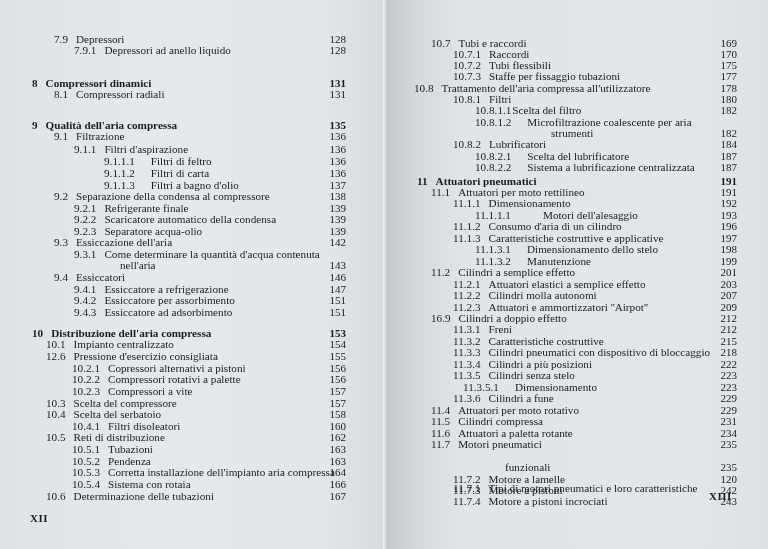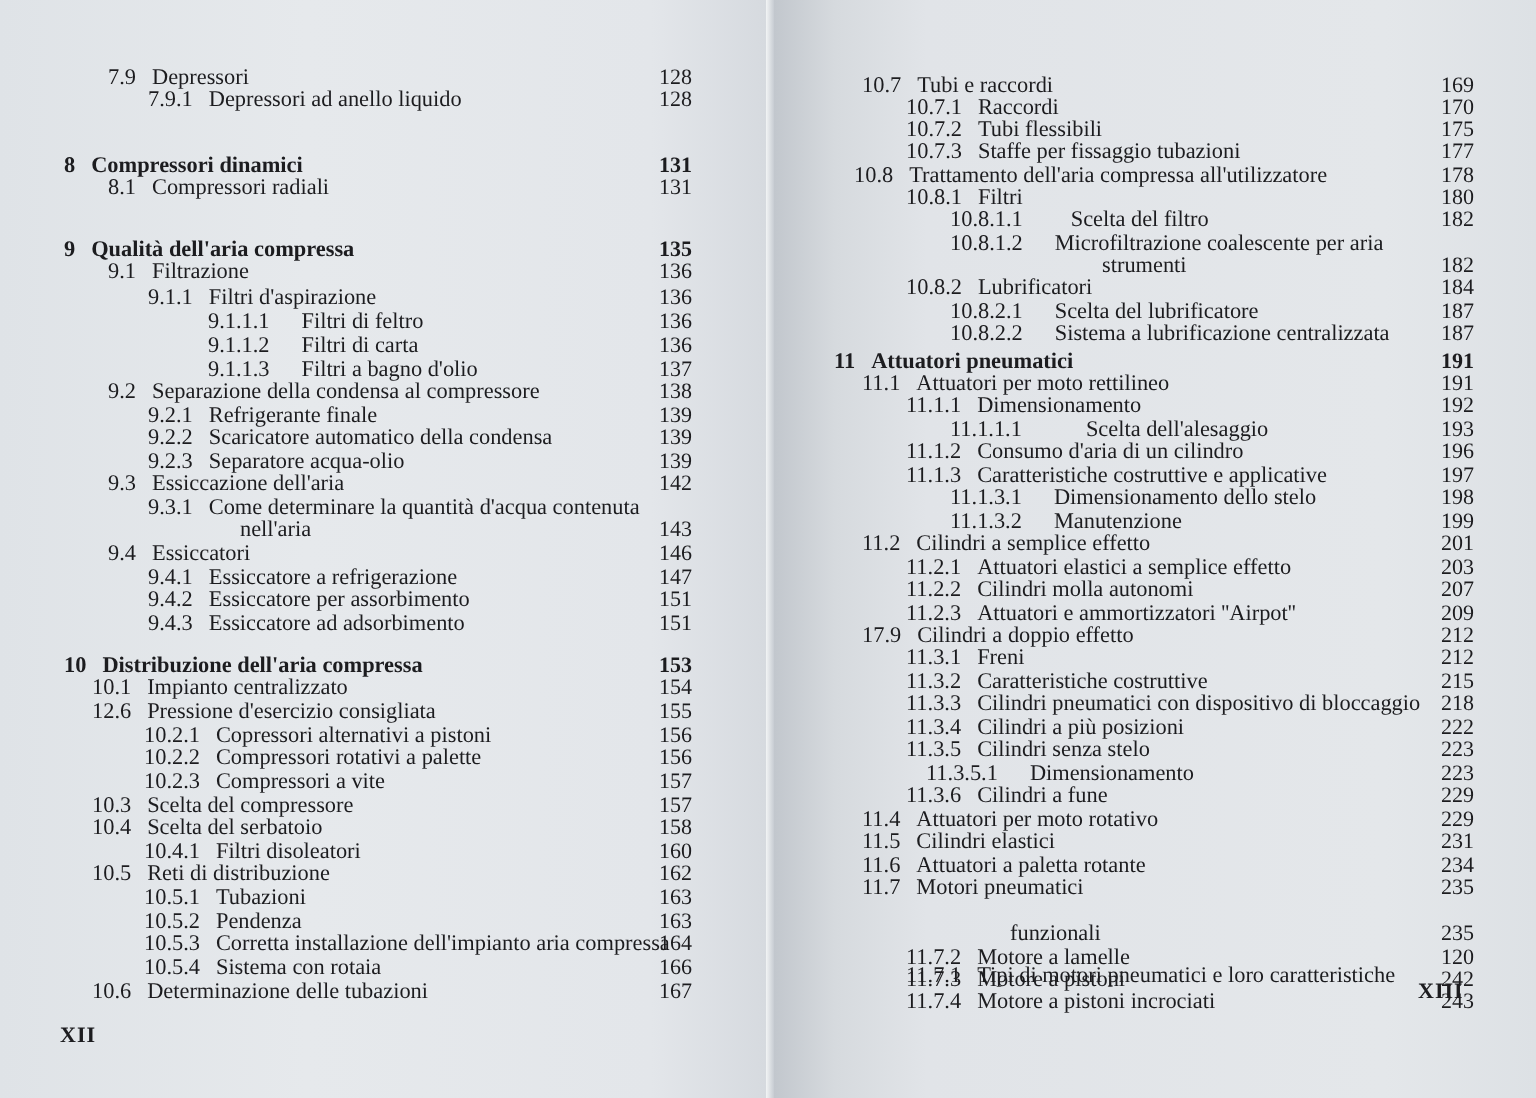--- a/index.html
+++ b/index.html
@@ -121,78 +121,78 @@
   <div class="page right">
     <div class="toc" id="toc-right">
         <div class="entry" style="left: 44px; top: 37px;"><span class="num" style="margin-right: 8px;">10.7</span><span>Tubi e raccordi</span></div>
         <div class="pg" style="left: 310px; top: 37px;">169</div>
         <div class="entry" style="left: 66px; top: 48px;"><span class="num" style="margin-right: 8px;">10.7.1</span><span>Raccordi</span></div>
         <div class="pg" style="left: 310px; top: 48px;">170</div>
         <div class="entry" style="left: 66px; top: 59px;"><span class="num" style="margin-right: 8px;">10.7.2</span><span>Tubi flessibili</span></div>
         <div class="pg" style="left: 310px; top: 59px;">175</div>
         <div class="entry" style="left: 66px; top: 70px;"><span class="num" style="margin-right: 8px;">10.7.3</span><span>Staffe per fissaggio tubazioni</span></div>
         <div class="pg" style="left: 310px; top: 70px;">177</div>
-        <div class="entry" style="left: 40px; top: 82px;"><span class="num" style="margin-right: 8px;">10.8</span><span>Trattamento dell'aria compressa all'utilizzatore</span></div>
+        <div class="entry" style="left: 27px; top: 82px;"><span class="num" style="margin-right: 8px;">10.8</span><span>Trattamento dell'aria compressa all'utilizzatore</span></div>
         <div class="pg" style="left: 310px; top: 82px;">178</div>
         <div class="entry" style="left: 66px; top: 93px;"><span class="num" style="margin-right: 8px;">10.8.1</span><span>Filtri</span></div>
         <div class="pg" style="left: 310px; top: 93px;">180</div>
-        <div class="entry" style="left: 88px; top: 104px;"><span class="num" style="margin-right: 24px;">10.8.1.1</span><span>Scelta del filtro</span></div>
+        <div class="entry" style="left: 88px; top: 104px;"><span class="num" style="margin-right: 1px;">10.8.1.1</span><span>Scelta del filtro</span></div>
         <div class="pg" style="left: 310px; top: 104px;">182</div>
         <div class="entry" style="left: 88px; top: 116px;"><span class="num" style="margin-right: 16px;">10.8.1.2</span><span>Microfiltrazione coalescente per aria</span></div>
         <div class="entry" style="left: 88px; top: 127px;"><span class="num" style="margin-right: 16px; width: 60px;"></span><span>strumenti</span></div>
         <div class="pg" style="left: 310px; top: 127px;">182</div>
         <div class="entry" style="left: 66px; top: 138px;"><span class="num" style="margin-right: 8px;">10.8.2</span><span>Lubrificatori</span></div>
         <div class="pg" style="left: 310px; top: 138px;">184</div>
         <div class="entry" style="left: 88px; top: 150px;"><span class="num" style="margin-right: 16px;">10.8.2.1</span><span>Scelta del lubrificatore</span></div>
         <div class="pg" style="left: 310px; top: 150px;">187</div>
         <div class="entry" style="left: 88px; top: 161px;"><span class="num" style="margin-right: 16px;">10.8.2.2</span><span>Sistema a lubrificazione centralizzata</span></div>
         <div class="pg" style="left: 310px; top: 161px;">187</div>
         <div class="entry bold" style="left: 30px; top: 175px;"><span class="num" style="margin-right: 8px;">11</span><span>Attuatori pneumatici</span></div>
         <div class="pg bold" style="left: 310px; top: 175px;">191</div>
         <div class="entry" style="left: 44px; top: 186px;"><span class="num" style="margin-right: 8px;">11.1</span><span>Attuatori per moto rettilineo</span></div>
         <div class="pg" style="left: 310px; top: 186px;">191</div>
         <div class="entry" style="left: 66px; top: 197px;"><span class="num" style="margin-right: 8px;">11.1.1</span><span>Dimensionamento</span></div>
         <div class="pg" style="left: 310px; top: 197px;">192</div>
-        <div class="entry" style="left: 88px; top: 209px;"><span class="num" style="margin-right: 32px;">11.1.1.1</span><span>Scelta dell'alesaggio</span></div>
+        <div class="entry" style="left: 88px; top: 209px;"><span class="num" style="margin-right: 32px;">11.1.1.1</span><span>Motori dell'alesaggio</span></div>
         <div class="pg" style="left: 310px; top: 209px;">193</div>
         <div class="entry" style="left: 66px; top: 220px;"><span class="num" style="margin-right: 8px;">11.1.2</span><span>Consumo d'aria di un cilindro</span></div>
         <div class="pg" style="left: 310px; top: 220px;">196</div>
         <div class="entry" style="left: 66px; top: 232px;"><span class="num" style="margin-right: 8px;">11.1.3</span><span>Caratteristiche costruttive e applicative</span></div>
         <div class="pg" style="left: 310px; top: 232px;">197</div>
         <div class="entry" style="left: 88px; top: 243px;"><span class="num" style="margin-right: 16px;">11.1.3.1</span><span>Dimensionamento dello stelo</span></div>
         <div class="pg" style="left: 310px; top: 243px;">198</div>
         <div class="entry" style="left: 88px; top: 255px;"><span class="num" style="margin-right: 16px;">11.1.3.2</span><span>Manutenzione</span></div>
         <div class="pg" style="left: 310px; top: 255px;">199</div>
         <div class="entry" style="left: 44px; top: 266px;"><span class="num" style="margin-right: 8px;">11.2</span><span>Cilindri a semplice effetto</span></div>
         <div class="pg" style="left: 310px; top: 266px;">201</div>
         <div class="entry" style="left: 66px; top: 278px;"><span class="num" style="margin-right: 8px;">11.2.1</span><span>Attuatori elastici a semplice effetto</span></div>
         <div class="pg" style="left: 310px; top: 278px;">203</div>
         <div class="entry" style="left: 66px; top: 289px;"><span class="num" style="margin-right: 8px;">11.2.2</span><span>Cilindri molla autonomi</span></div>
         <div class="pg" style="left: 310px; top: 289px;">207</div>
         <div class="entry" style="left: 66px; top: 301px;"><span class="num" style="margin-right: 8px;">11.2.3</span><span>Attuatori e ammortizzatori ''Airpot''</span></div>
         <div class="pg" style="left: 310px; top: 301px;">209</div>
-        <div class="entry" style="left: 44px; top: 312px;"><span class="num" style="margin-right: 8px;">17.9</span><span>Cilindri a doppio effetto</span></div>
+        <div class="entry" style="left: 44px; top: 312px;"><span class="num" style="margin-right: 8px;">16.9</span><span>Cilindri a doppio effetto</span></div>
         <div class="pg" style="left: 310px; top: 312px;">212</div>
         <div class="entry" style="left: 66px; top: 323px;"><span class="num" style="margin-right: 8px;">11.3.1</span><span>Freni</span></div>
         <div class="pg" style="left: 310px; top: 323px;">212</div>
         <div class="entry" style="left: 66px; top: 335px;"><span class="num" style="margin-right: 8px;">11.3.2</span><span>Caratteristiche costruttive</span></div>
         <div class="pg" style="left: 310px; top: 335px;">215</div>
         <div class="entry" style="left: 66px; top: 346px;"><span class="num" style="margin-right: 8px;">11.3.3</span><span>Cilindri pneumatici con dispositivo di bloccaggio</span></div>
         <div class="pg" style="left: 310px; top: 346px;">218</div>
         <div class="entry" style="left: 66px; top: 358px;"><span class="num" style="margin-right: 8px;">11.3.4</span><span>Cilindri a più posizioni</span></div>
         <div class="pg" style="left: 310px; top: 358px;">222</div>
         <div class="entry" style="left: 66px; top: 369px;"><span class="num" style="margin-right: 8px;">11.3.5</span><span>Cilindri senza stelo</span></div>
         <div class="pg" style="left: 310px; top: 369px;">223</div>
         <div class="entry" style="left: 76px; top: 381px;"><span class="num" style="margin-right: 16px;">11.3.5.1</span><span>Dimensionamento</span></div>
         <div class="pg" style="left: 310px; top: 381px;">223</div>
         <div class="entry" style="left: 66px; top: 392px;"><span class="num" style="margin-right: 8px;">11.3.6</span><span>Cilindri a fune</span></div>
         <div class="pg" style="left: 310px; top: 392px;">229</div>
         <div class="entry" style="left: 44px; top: 404px;"><span class="num" style="margin-right: 8px;">11.4</span><span>Attuatori per moto rotativo</span></div>
         <div class="pg" style="left: 310px; top: 404px;">229</div>
-        <div class="entry" style="left: 44px; top: 415px;"><span class="num" style="margin-right: 8px;">11.5</span><span>Cilindri elastici</span></div>
+        <div class="entry" style="left: 44px; top: 415px;"><span class="num" style="margin-right: 8px;">11.5</span><span>Cilindri compressa</span></div>
         <div class="pg" style="left: 310px; top: 415px;">231</div>
         <div class="entry" style="left: 44px; top: 427px;"><span class="num" style="margin-right: 8px;">11.6</span><span>Attuatori a paletta rotante</span></div>
         <div class="pg" style="left: 310px; top: 427px;">234</div>
         <div class="entry" style="left: 44px; top: 438px;"><span class="num" style="margin-right: 8px;">11.7</span><span>Motori pneumatici</span></div>
         <div class="pg" style="left: 310px; top: 438px;">235</div>
         <div class="entry" style="left: 66px; top: 450px; margin-top: 32px;"><span class="num" style="margin-right: 8px;">11.7.1</span><span>Tipi di motori pneumatici e loro caratteristiche</span></div>
         <div class="entry" style="left: 66px; top: 461px;"><span class="num" style="margin-right: 8px; width: 44px;"></span><span>funzionali</span></div>
         <div class="pg" style="left: 310px; top: 461px;">235</div>
         <div class="entry" style="left: 66px; top: 473px;"><span class="num" style="margin-right: 8px;">11.7.2</span><span>Motore a lamelle</span></div>
         <div class="pg" style="left: 310px; top: 473px;">120</div>

